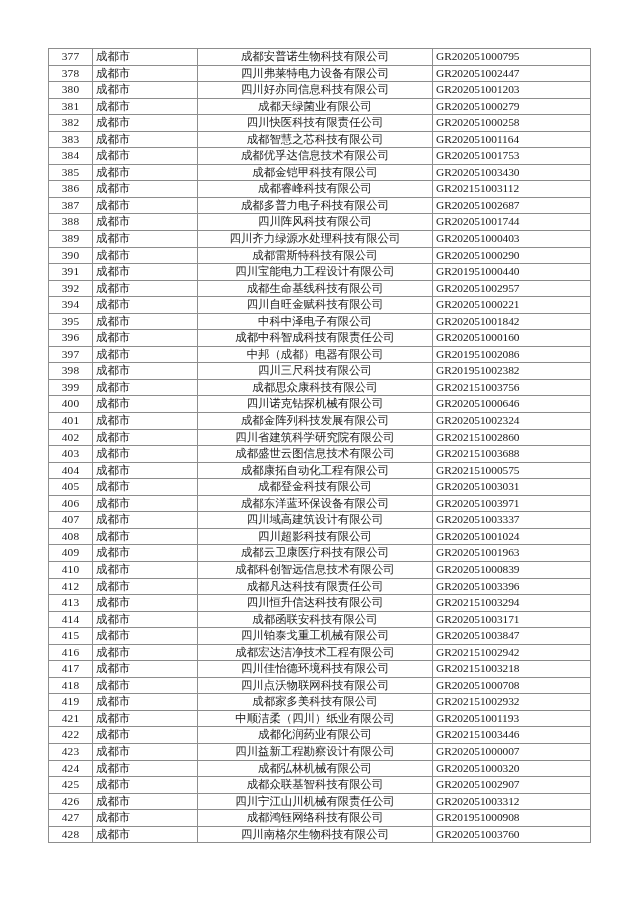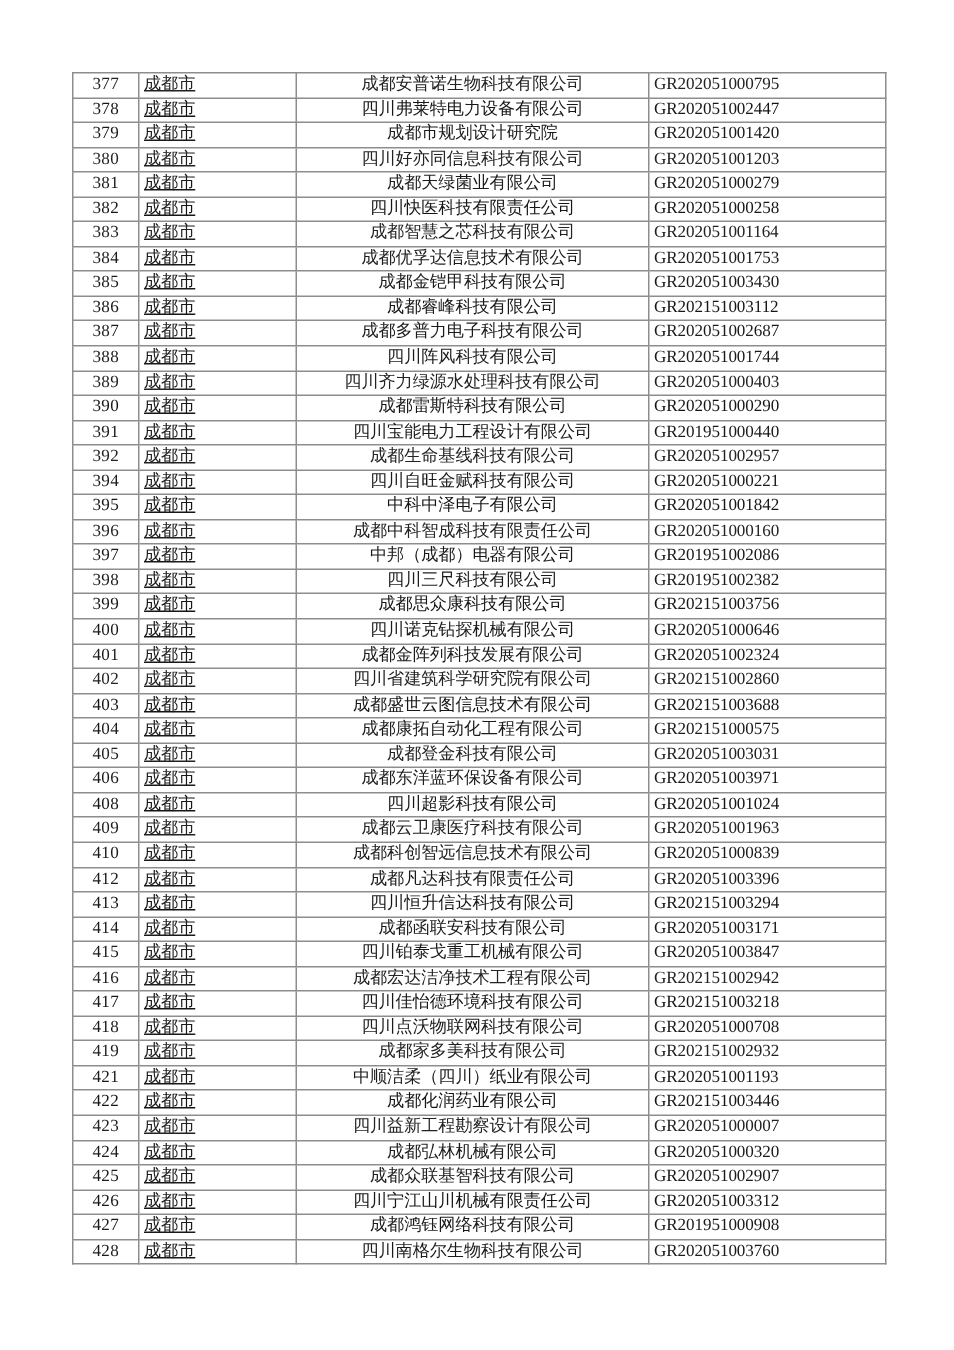--- a/index.html
+++ b/index.html
@@ -49,21 +49,20 @@
   col.c-name   { width: 235px; }
   col.c-cert   { width: 158px; }
 
   td.cell-index {
     text-align: center;
     letter-spacing: 0.2px;
   }
   td.cell-city {
     text-align: left;
     padding-left: 6px;
-    text-decoration: underline;
   }
   td.cell-name {
     text-align: center;
     padding-left: 5px;
   }
   td.cell-cert {
     text-align: left;
     padding-left: 4px;
     font-size: 10.6px;
     letter-spacing: -0.05px;
@@ -92,26 +91,20 @@
             <td class="cell-name">成都安普诺生物科技有限公司</td>
             <td class="cell-cert">GR202051000795</td>
           </tr>
           <tr>
             <td class="cell-index">378</td>
             <td class="cell-city">成都市</td>
             <td class="cell-name">四川弗莱特电力设备有限公司</td>
             <td class="cell-cert">GR202051002447</td>
           </tr>
           <tr>
-            <td class="cell-index">379</td>
-            <td class="cell-city">成都市</td>
-            <td class="cell-name">成都市规划设计研究院</td>
-            <td class="cell-cert">GR202051001420</td>
-          </tr>
-          <tr>
             <td class="cell-index">380</td>
             <td class="cell-city">成都市</td>
             <td class="cell-name">四川好亦同信息科技有限公司</td>
             <td class="cell-cert">GR202051001203</td>
           </tr>
           <tr>
             <td class="cell-index">381</td>
             <td class="cell-city">成都市</td>
             <td class="cell-name">成都天绿菌业有限公司</td>
             <td class="cell-cert">GR202051000279</td>
@@ -252,20 +245,26 @@
             <td class="cell-index">405</td>
             <td class="cell-city">成都市</td>
             <td class="cell-name">成都登金科技有限公司</td>
             <td class="cell-cert">GR202051003031</td>
           </tr>
           <tr>
             <td class="cell-index">406</td>
             <td class="cell-city">成都市</td>
             <td class="cell-name">成都东洋蓝环保设备有限公司</td>
             <td class="cell-cert">GR202051003971</td>
+          </tr>
+          <tr>
+            <td class="cell-index">407</td>
+            <td class="cell-city">成都市</td>
+            <td class="cell-name">四川域高建筑设计有限公司</td>
+            <td class="cell-cert">GR202051003337</td>
           </tr>
           <tr>
             <td class="cell-index">408</td>
             <td class="cell-city">成都市</td>
             <td class="cell-name">四川超影科技有限公司</td>
             <td class="cell-cert">GR202051001024</td>
           </tr>
           <tr>
             <td class="cell-index">409</td>
             <td class="cell-city">成都市</td>

